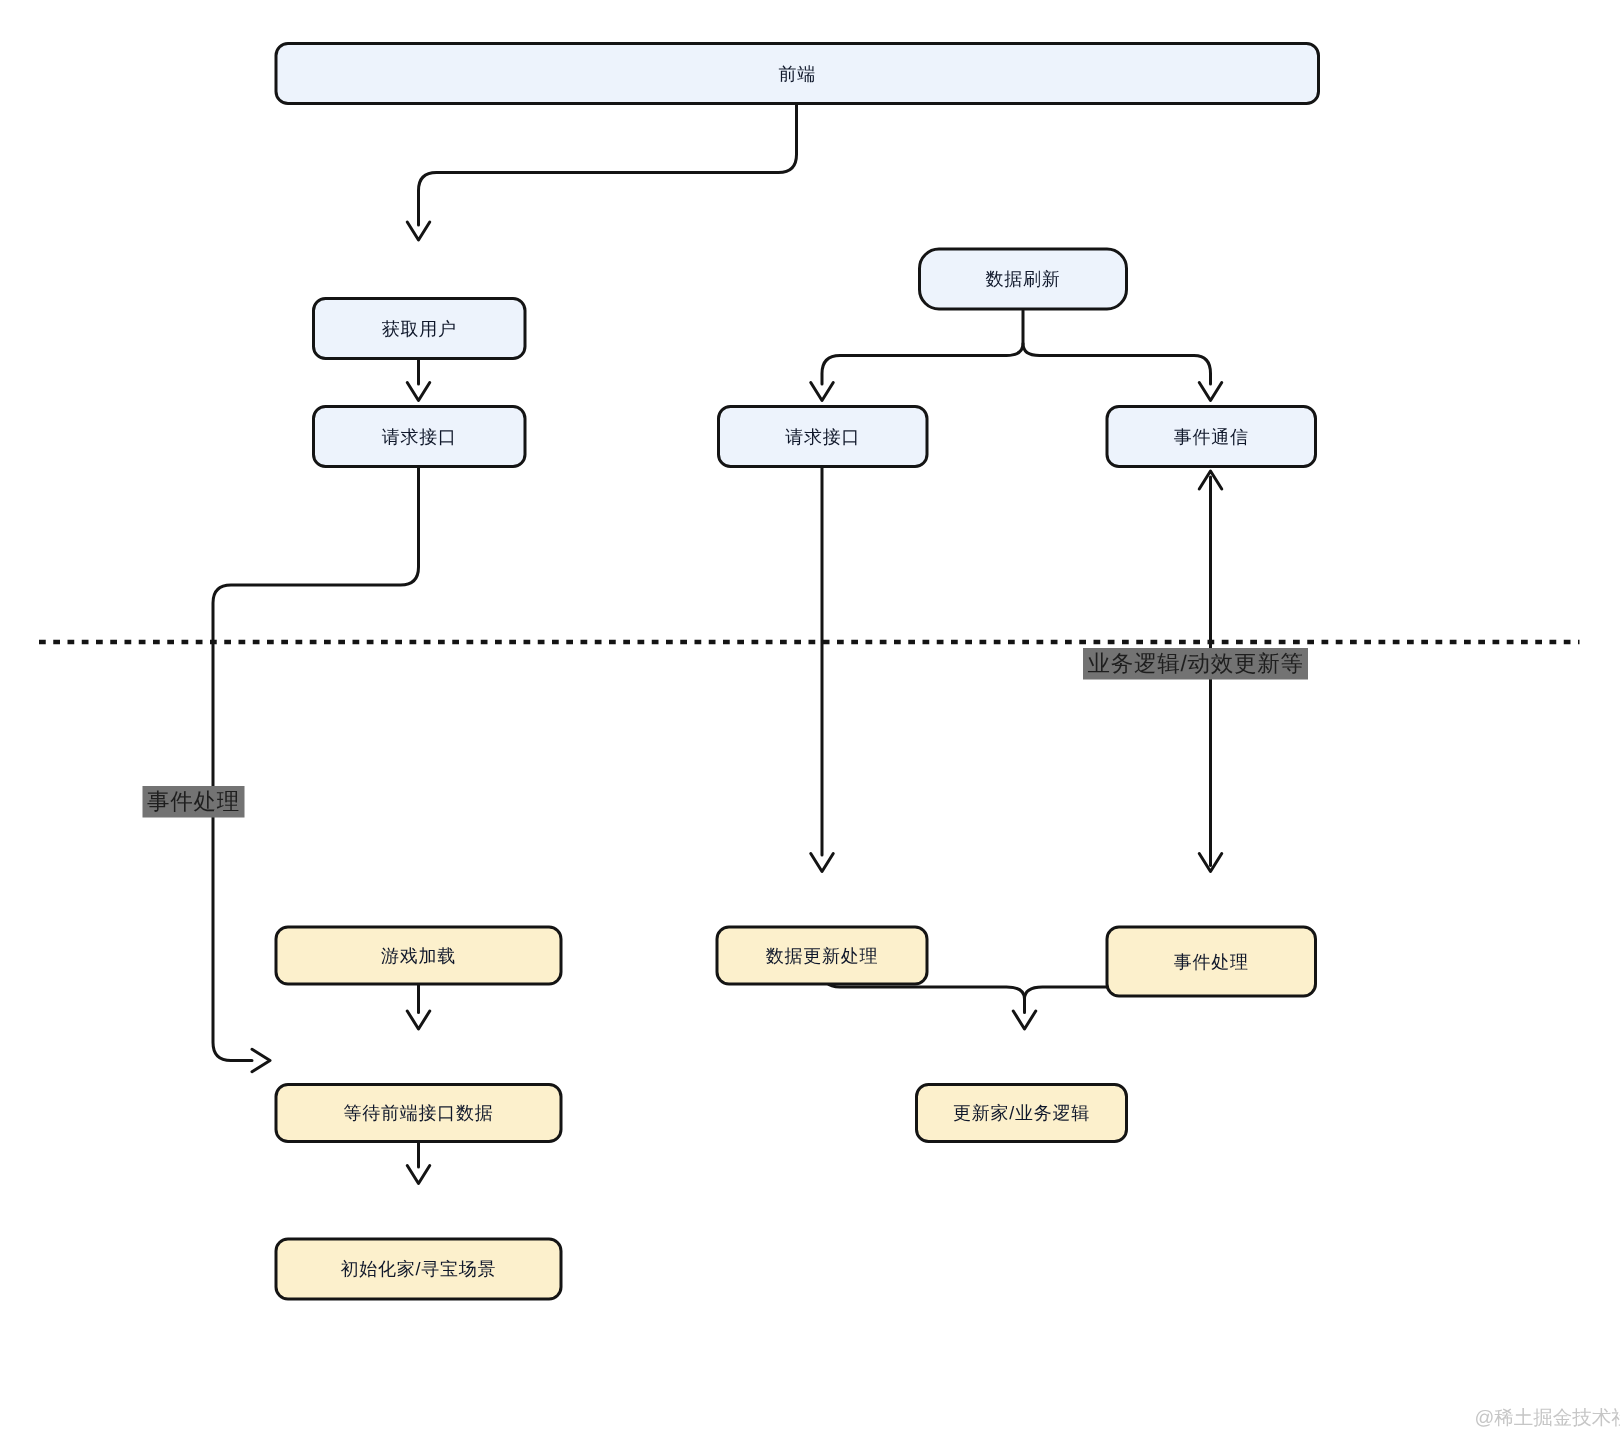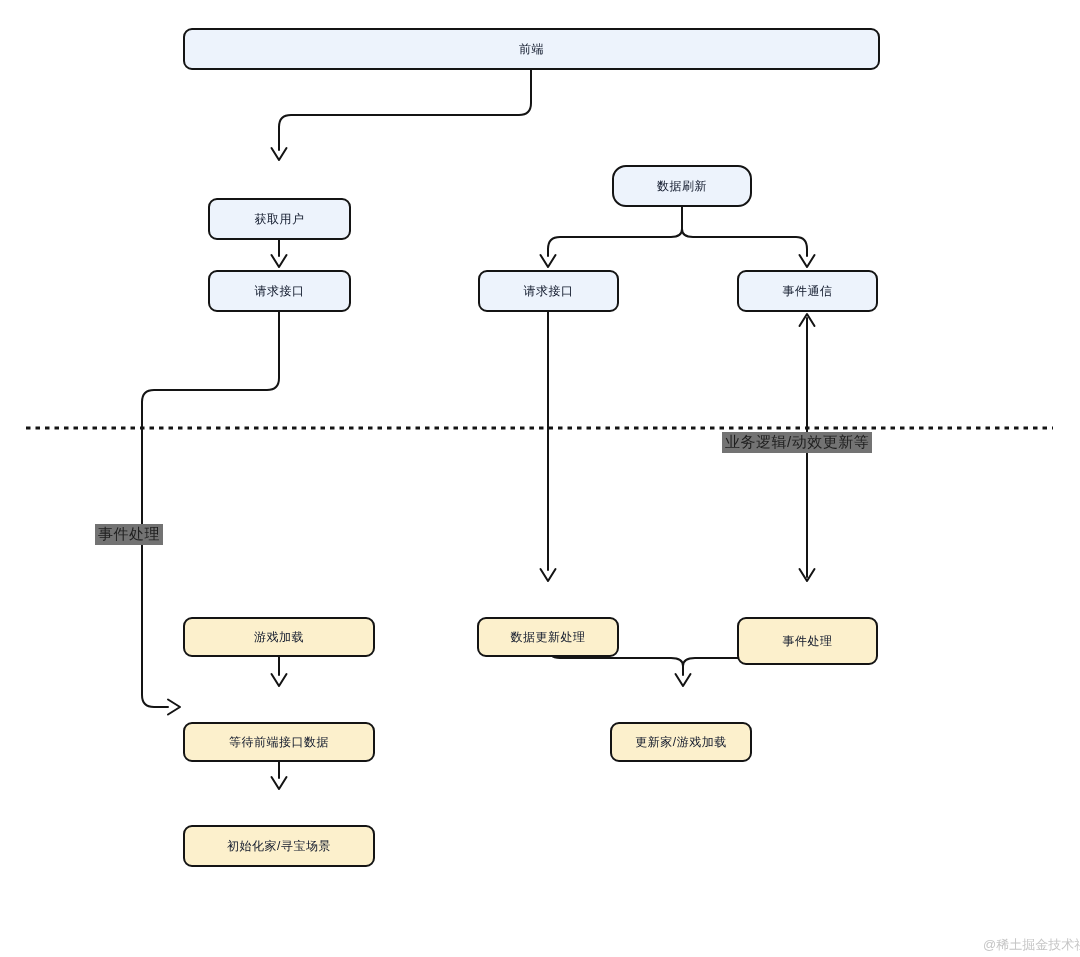--- a/index.html
+++ b/index.html
@@ -92,21 +92,21 @@
   <div class="node blue" style="left:737px;top:270px;width:141px;height:42px;">事件通信</div>
 
   <div class="node yellow" style="left:183px;top:583px;width:192px;height:40px;">游戏加载</div>
 
   <div class="node yellow" style="left:477px;top:583px;width:142px;height:40px;">数据更新处理</div>
 
   <div class="node yellow" style="left:737px;top:583px;width:141px;height:48px;">事件处理</div>
 
   <div class="node yellow" style="left:183px;top:688px;width:192px;height:40px;">等待前端接口数据</div>
 
-  <div class="node yellow" style="left:610px;top:688px;width:142px;height:40px;">更新家/游戏加载</div>
+  <div class="node yellow" style="left:610px;top:688px;width:142px;height:40px;">更新家/业务逻辑</div>
 
   <div class="node yellow" style="left:183px;top:791px;width:192px;height:42px;">初始化家/寻宝场景</div>
 
 
   <div class="edge-label" style="left:95px;top:524px;">事件处理</div>
 
   <div class="edge-label" style="left:722px;top:432px;">业务逻辑/动效更新等</div>
 
   <div class="watermark">@稀土掘金技术社区</div>
 

